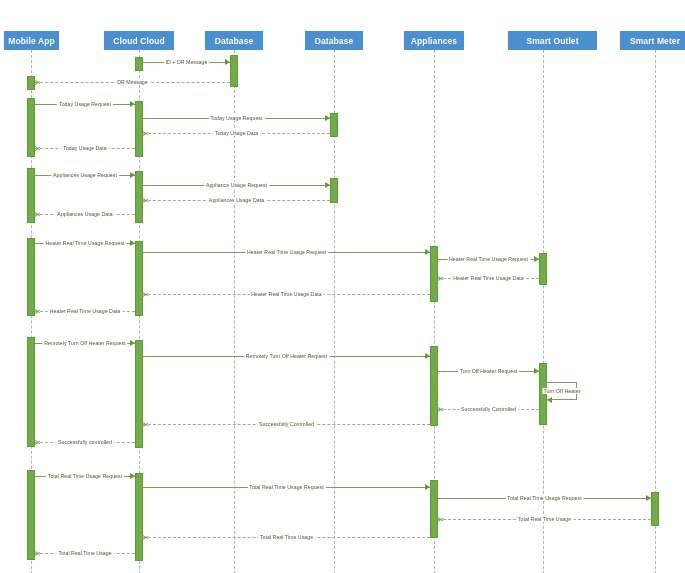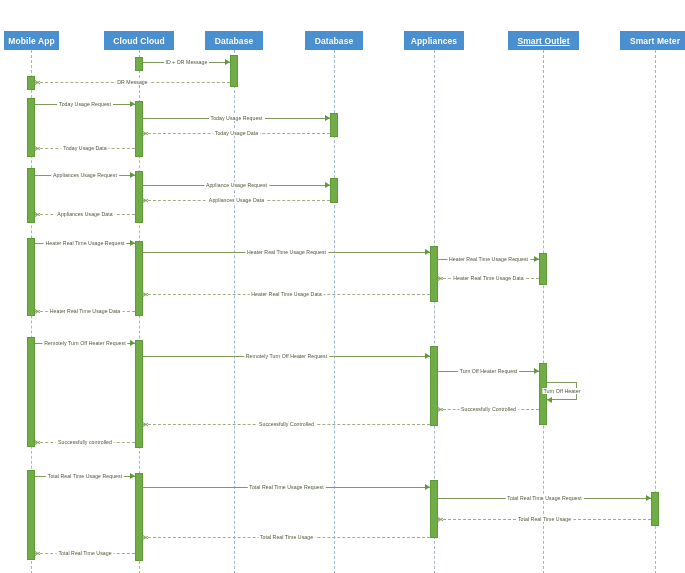--- a/index.html
+++ b/index.html
@@ -121,21 +121,21 @@
     <div class="actor-header" style="left: 4px; width: 55px;">Mobile App</div>
     <div class="lifeline-line" style="left: 139px;"></div>
     <div class="actor-header" style="left: 104px; width: 70px;">Cloud Cloud</div>
     <div class="lifeline-line" style="left: 234px;"></div>
     <div class="actor-header" style="left: 205px; width: 58px;">Database</div>
     <div class="lifeline-line" style="left: 334px;"></div>
     <div class="actor-header" style="left: 305px; width: 58px;">Database</div>
     <div class="lifeline-line" style="left: 434px;"></div>
     <div class="actor-header" style="left: 404px; width: 60px;">Appliances</div>
     <div class="lifeline-line" style="left: 543px;"></div>
-    <div class="actor-header" style="left: 508px; width: 71px; text-decoration: underline;">Smart Outlet</div>
+    <div class="actor-header" style="left: 508px; width: 89px;">Smart Outlet</div>
     <div class="lifeline-line" style="left: 655px;"></div>
     <div class="actor-header" style="left: 620px; width: 70px;">Smart Meter</div>
     <div class="activation" style="left: 135px; top: 27px; height: 14px;"></div>
     <div class="activation" style="left: 230px; top: 25px; height: 32px;"></div>
     <div class="activation" style="left: 27px; top: 46px; height: 14px;"></div>
     <div class="activation" style="left: 27px; top: 68px; height: 59px;"></div>
     <div class="activation" style="left: 135px; top: 71px; height: 56px;"></div>
     <div class="activation" style="left: 330px; top: 83px; height: 24px;"></div>
     <div class="activation" style="left: 27px; top: 138px; height: 55px;"></div>
     <div class="activation" style="left: 135px; top: 141px; height: 52px;"></div>

